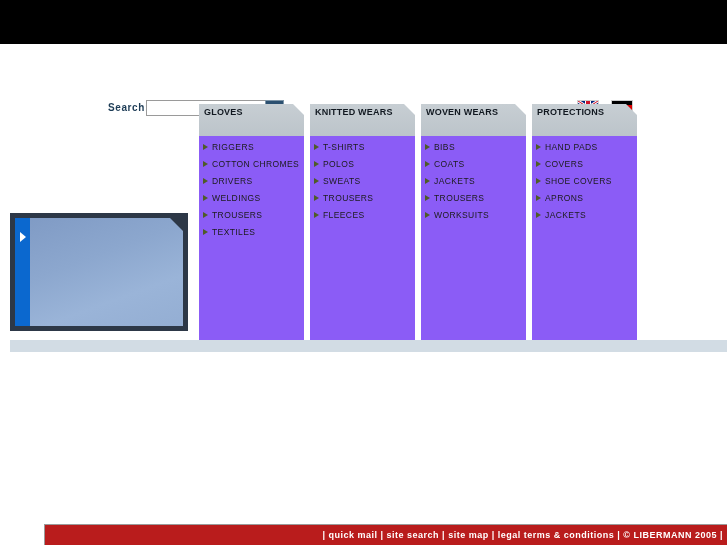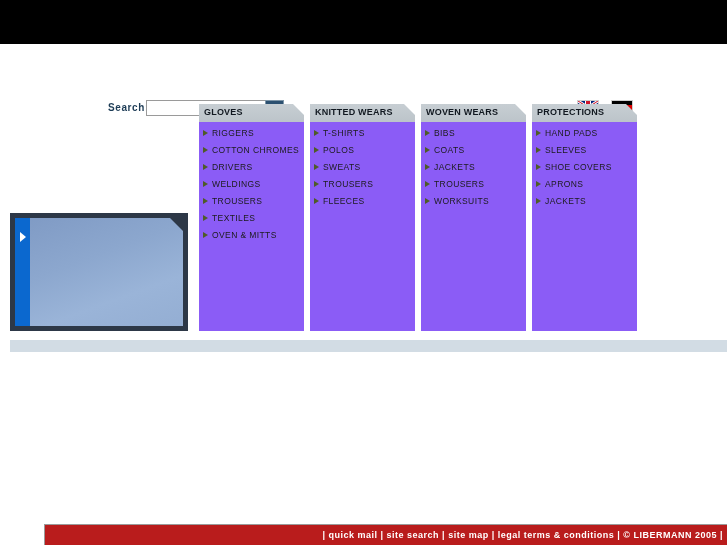--- a/index.html
+++ b/index.html
@@ -157,21 +157,21 @@
     width: 105px;
     height: 226px;
   }
   .col-0 { left: 0; }
   .col-1 { left: 111px; }
   .col-2 { left: 222px; }
   .col-3 { left: 333px; }
 
   .col-head {
     position: relative;
-    height: 18px;
+    height: 32px;
     background: linear-gradient(180deg, #c7ced3 0%, #bcc4ca 100%);
     -webkit-clip-path: polygon(0 0, calc(100% - 11px) 0, 100% 11px, 100% 100%, 0 100%);
     clip-path: polygon(0 0, calc(100% - 11px) 0, 100% 11px, 100% 100%, 0 100%);
     text-align: right;
   }
   .col-head span {
     position: absolute;
     left: 5px; top: 3px;
     font-size: 9px;
     font-weight: bold;
@@ -277,21 +277,20 @@
     <div class="col-head">
       <span>GLOVES</span>
     </div>
     <div class="col-body">
       <div class="item">RIGGERS</div>
       <div class="item">COTTON CHROMES</div>
       <div class="item">DRIVERS</div>
       <div class="item">WELDINGS</div>
       <div class="item">TROUSERS</div>
       <div class="item">TEXTILES</div>
-      <div class="item">OVEN &amp; MITTS</div>
     </div>
   </div>
 
   <div class="col col-1">
     <div class="col-head">
       <span>KNITTED WEARS</span>
     </div>
     <div class="col-body">
       <div class="item">T-SHIRTS</div>
       <div class="item">POLOS</div>
@@ -313,21 +312,21 @@
       <div class="item">WORKSUITS</div>
     </div>
   </div>
 
   <div class="col col-3">
     <div class="col-head">
       <span>PROTECTIONS</span>
     </div>
     <div class="col-body">
       <div class="item">HAND PADS</div>
-      <div class="item">SLEEVES</div>
+      <div class="item">COVERS</div>
       <div class="item">SHOE COVERS</div>
       <div class="item">APRONS</div>
       <div class="item">JACKETS</div>
     </div>
   </div>
 
 </div>
 
 <div class="band"></div>
 

